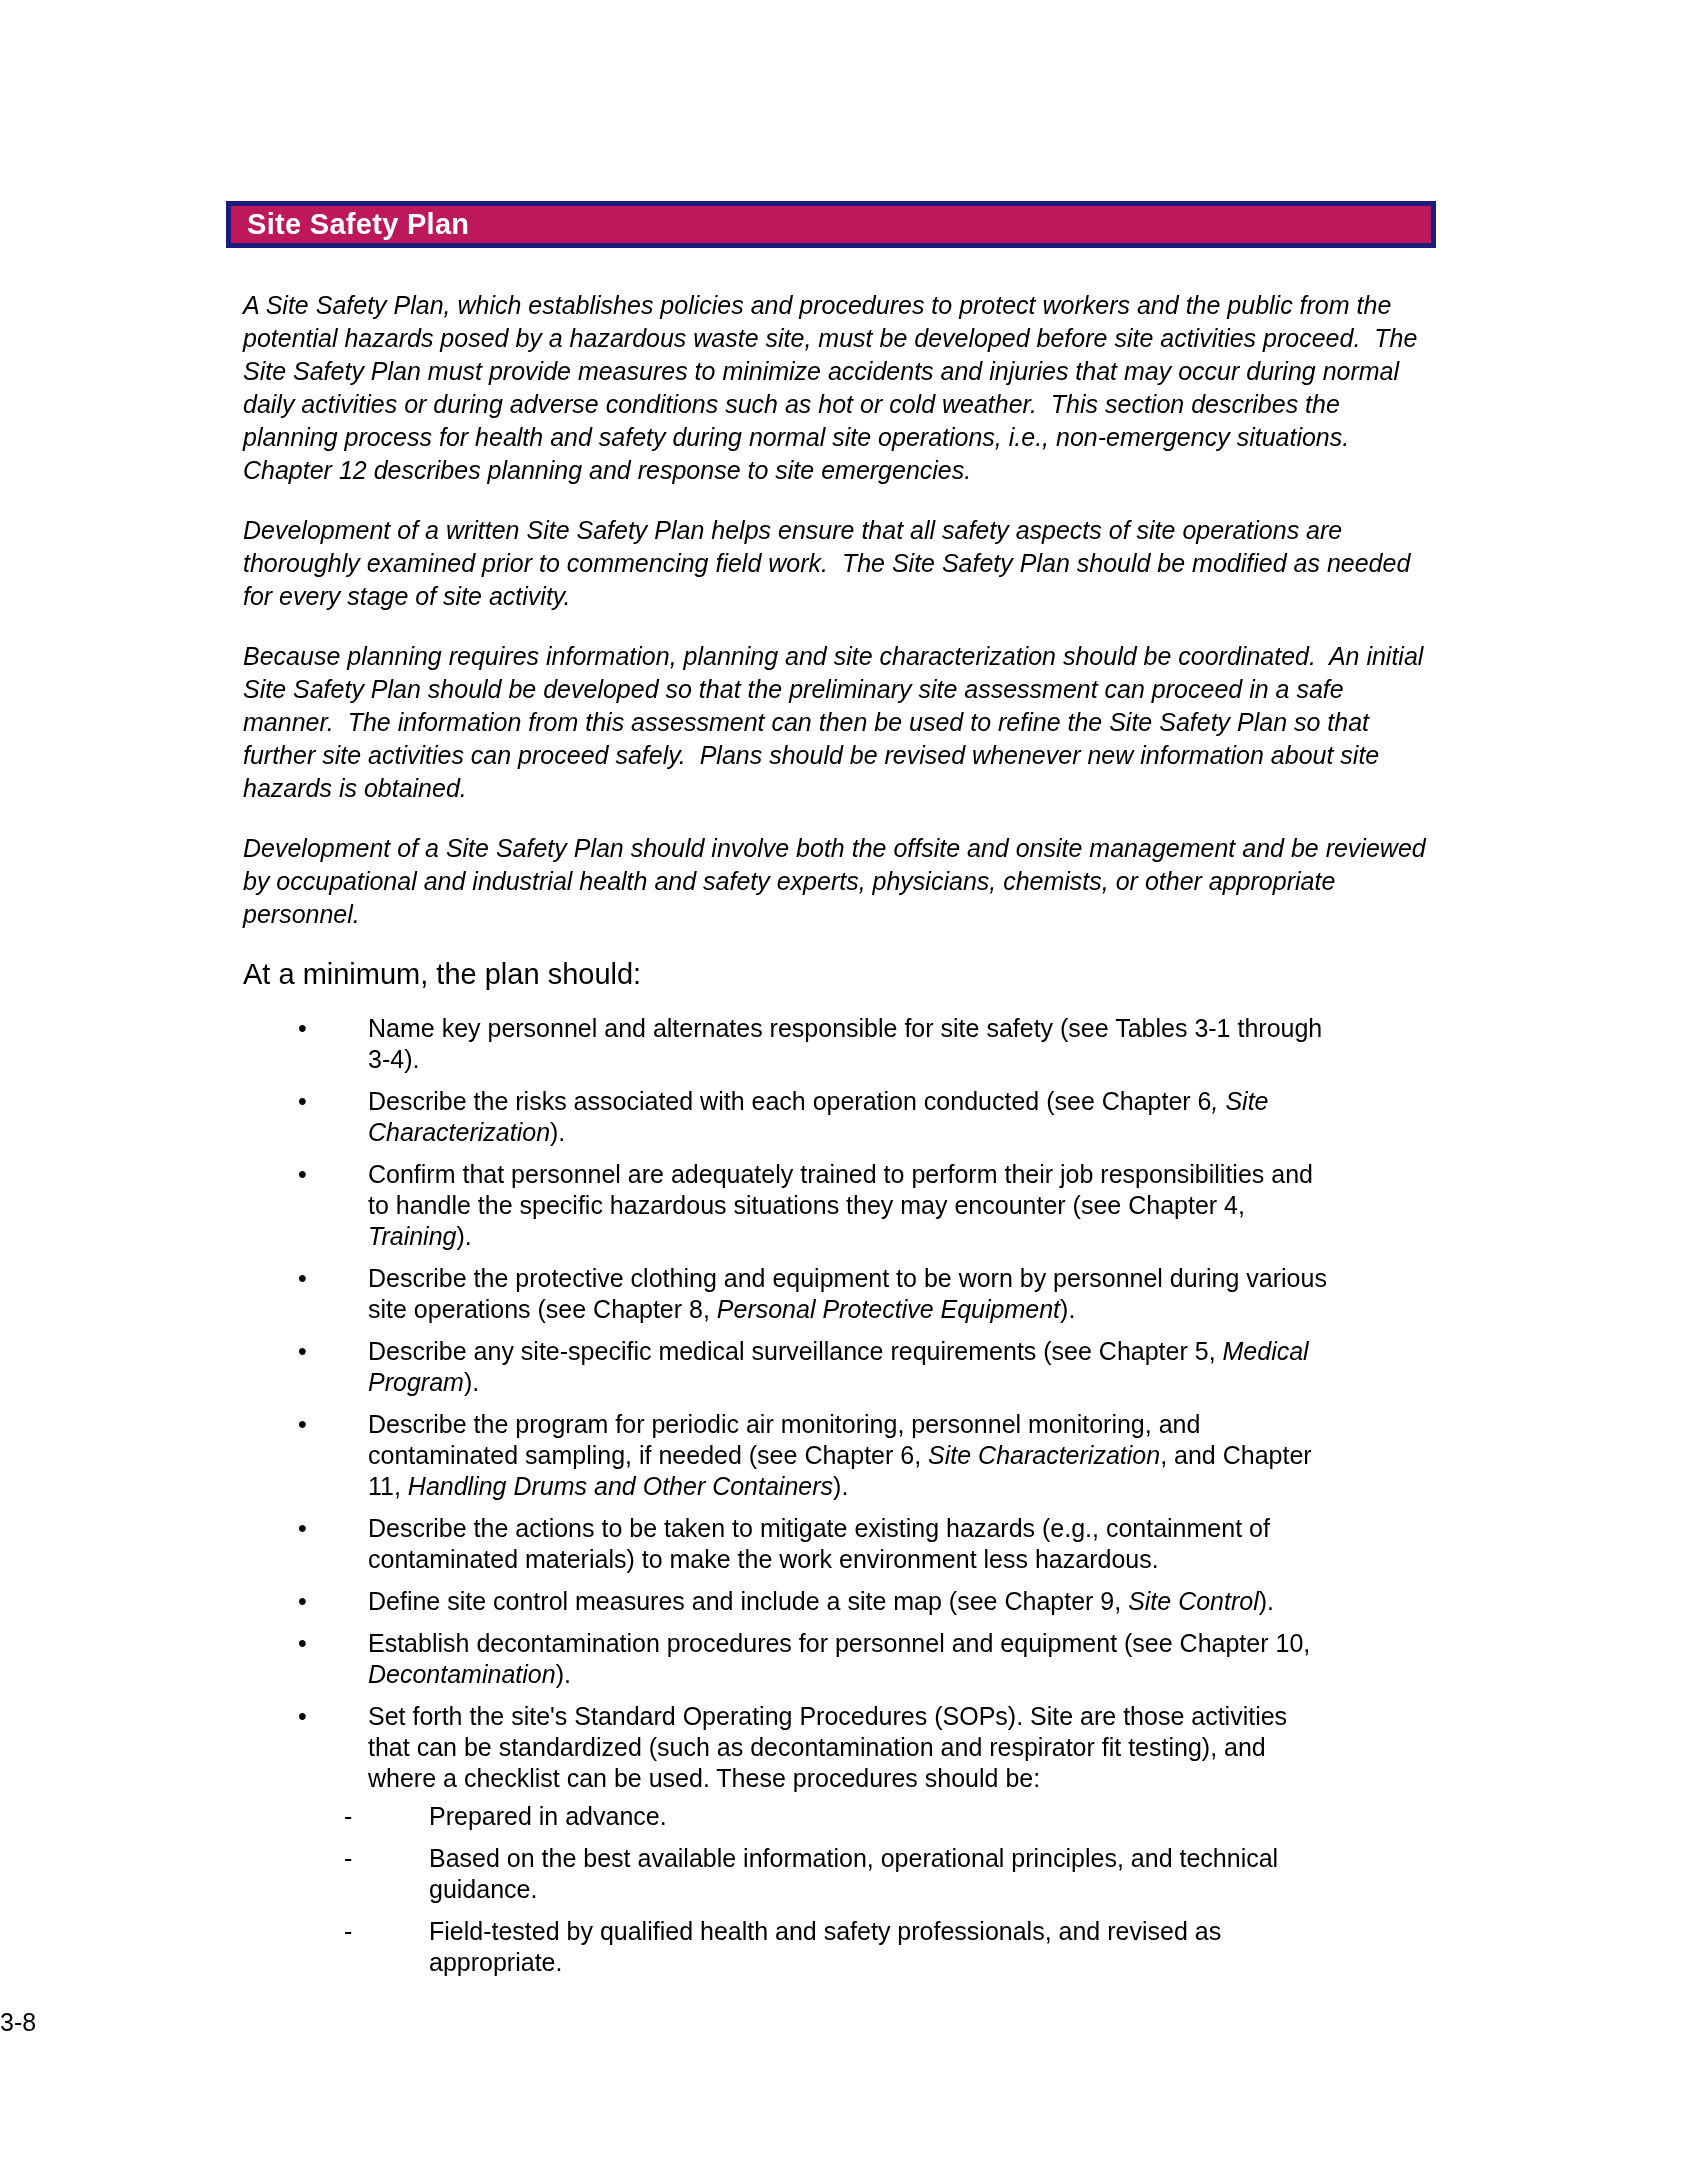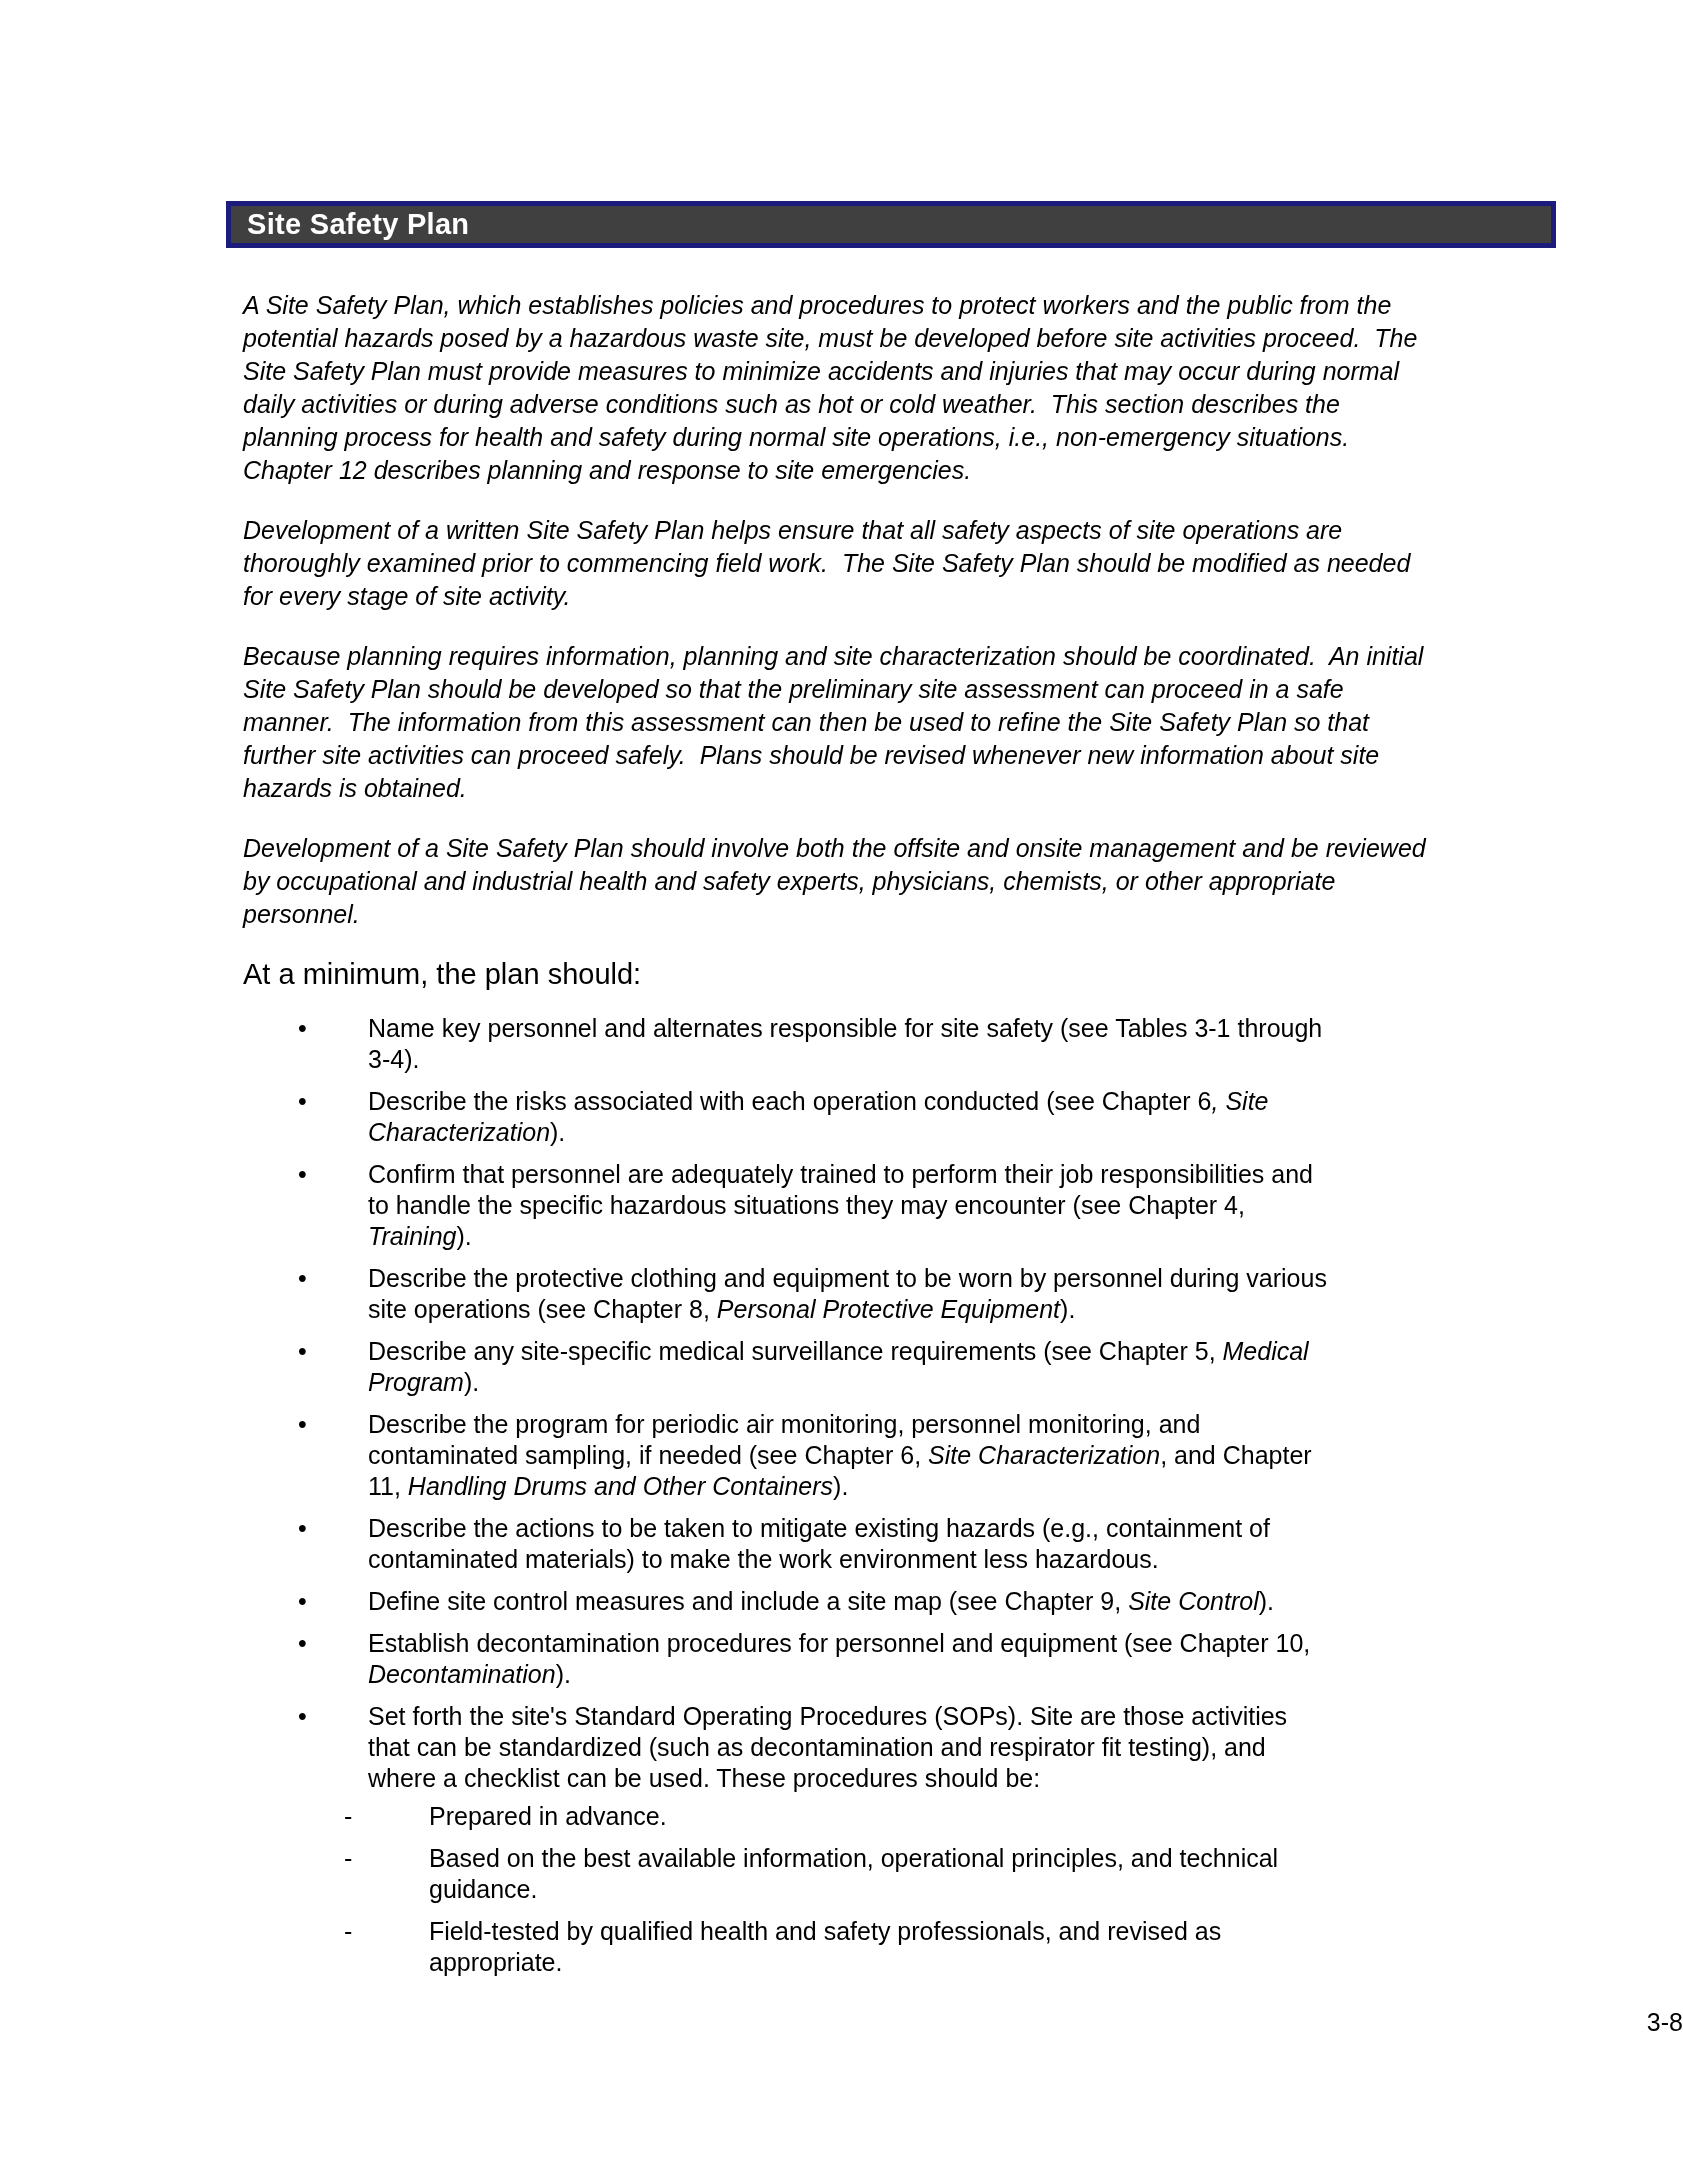--- a/index.html
+++ b/index.html
@@ -23,23 +23,23 @@
     width: 1683px;
     height: 2178px;
     background: #ffffff;
   }
 
   
   .banner {
     position: absolute;
     left: 226px;
     top: 201px;
-    width: 1330px;
+    width: 1210px;
     height: 47px;
-    background: #404040;
+    background: #be185d;
     border: 5px solid #1c1c7c;
     box-sizing: border-box;
     display: flex;
     align-items: center;
   }
   .banner-title {
     color: #ffffff;
     font-size: 29px;
     font-weight: bold;
     letter-spacing: 0.3px;
@@ -121,21 +121,21 @@
     font-size: 25px;
     line-height: 31px;
   }
 
   
   .page-number {
     position: absolute;
     left: 0;
     top: 2006px;
     width: 1683px;
-    text-align: right;
+    text-align: left;
     font-size: 25px;
     line-height: 32px;
   }
 </style>
 </head>
 <body>
 
 <div class="page">
 
   <div class="banner">

